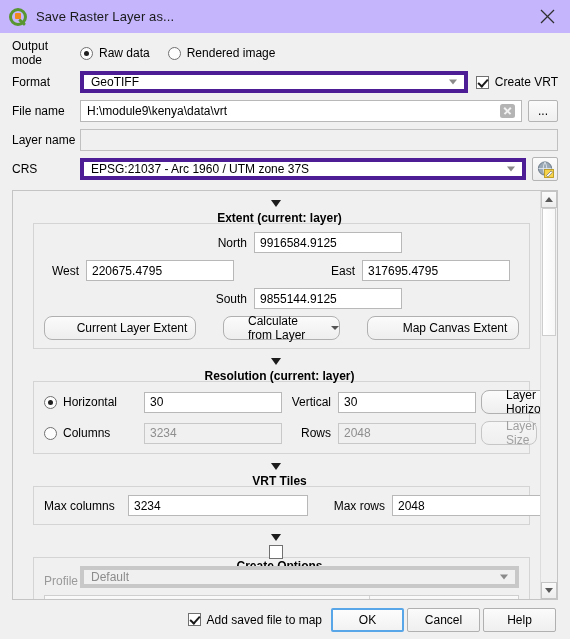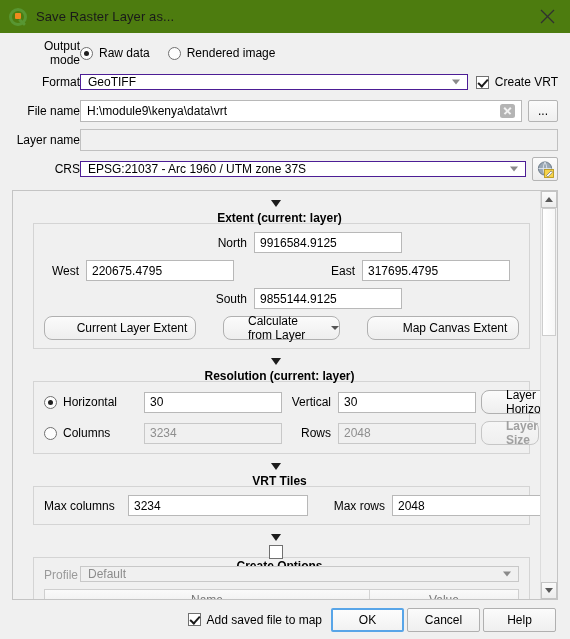--- a/index.html
+++ b/index.html
@@ -16,21 +16,21 @@
   .dialog {
     width: 570px; height: 639px;
     background: #f0f0f0;
     display: flex; flex-direction: column;
     position: relative;
   }
 
   
   .titlebar {
     height: 33px;
-    background: #4d7c0f;
+    background: #c4b5fd;
     display: flex; align-items: center;
     padding: 0 17px 0 9px;
     flex: 0 0 33px;
     position: relative;
   }
   .qgis-logo {
     width: 18px; height: 18px;
     position: relative;
     flex: 0 0 18px;
     margin-right: 9px;
@@ -80,21 +80,20 @@
   .row {
     display: flex; align-items: center;
     height: 22px;
     margin-bottom: 7px;
   }
   .row-label {
     width: 68px;
     flex: 0 0 68px;
     font-size: 12px;
     color: #000;
-    text-align: right;
   }
   .radio-group { display: flex; align-items: center; gap: 0; }
   .radio-item { display: flex; align-items: center; margin-right: 18px; cursor: default; }
   .radio {
     width: 13px; height: 13px;
     border-radius: 50%;
     border: 1px solid #707070;
     background: #fdfdfd;
     position: relative;
     flex: 0 0 13px;
@@ -122,23 +121,23 @@
     position: absolute;
     left: 3px; top: 0px;
     width: 4px; height: 8px;
     border: solid #1a1a1a;
     border-width: 0 2px 2px 0;
     transform: rotate(42deg);
   }
 
   .combo {
     flex: 1 1 auto;
-    height: 16px;
+    height: 22px;
     background: #ffffff;
-    border: 1px solid #4c1d95;
+    border: 4px solid #4c1d95;
     display: flex; align-items: center;
     padding: 0 0 0 7px;
     position: relative;
     font-size: 12px;
     cursor: default;
   }
   .combo .arrow {
     position: absolute; right: 7px; top: 50%;
     transform: translateY(-50%);
     width: 0; height: 0;
@@ -499,21 +498,21 @@
             <span class="radio"></span>
             <span>Columns</span>
           </div>
           <div class="ifield grey" style="width:138px;flex:0 0 138px;">
             <span>3234</span>
           </div>
           <div class="ext-lbl" style="width:56px;flex:0 0 56px;text-align:right;">Rows</div>
           <div class="ifield grey" style="width:138px;flex:0 0 138px;">
             <span>2048</span>
           </div>
-          <div class="btn disabled" style="width:92px;margin-left:5px;font-weight:bold;">
+          <div class="btn disabled" style="width:92px;margin-left:5px;">
             <span>Layer Size</span>
           </div>
         </div>
       </div>
 
       <div class="section-header">
         <span class="tri"></span>
         <span class="section-title">VRT Tiles</span>
       </div>
       <div class="group">

